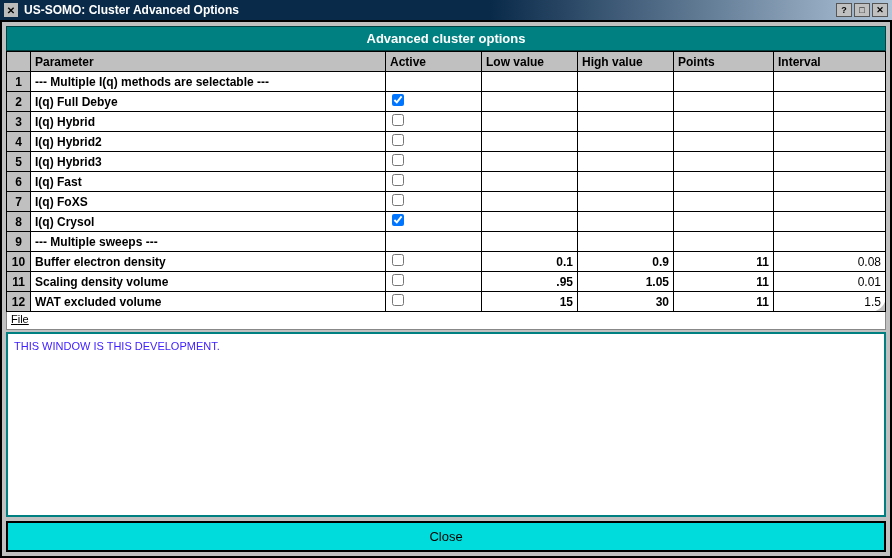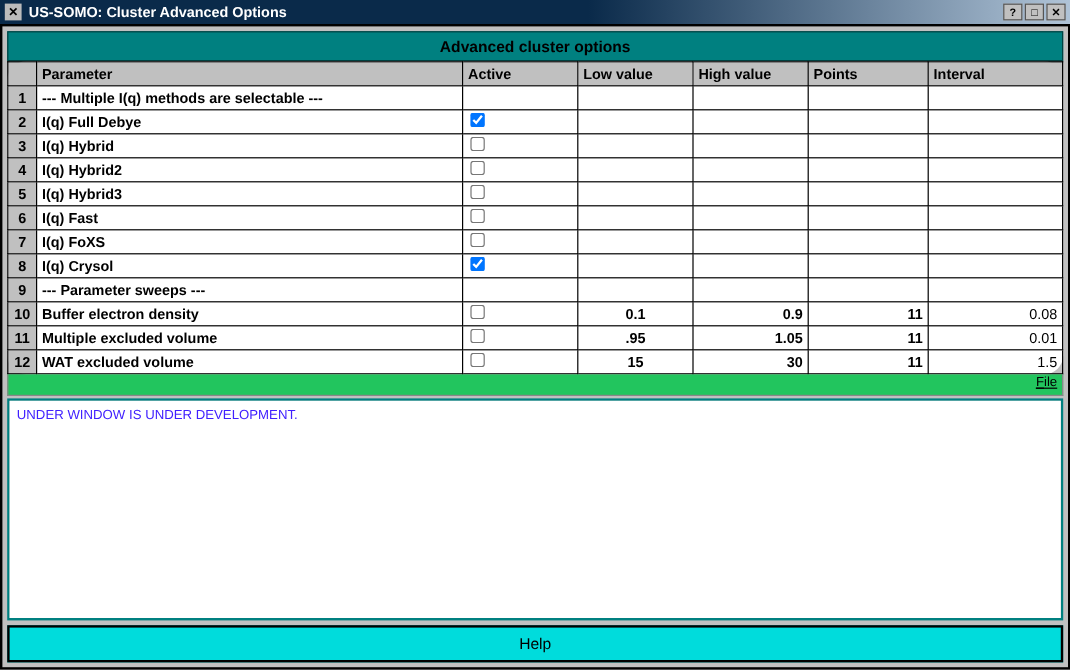--- a/index.html
+++ b/index.html
@@ -45,21 +45,21 @@
     border: 2px solid #000;
     background: #c0c0c0;
     width: 892px;
     height: 538px;
     padding: 4px;
     display:flex; flex-direction:column;
   }
 
   .header-strip {
     background: #008080;
-    color: #000000;
+    color: #ffffff;
     text-align: center;
     font-weight: bold;
     font-size: 13px;
     padding: 4px;
     border: 1px solid #004040;
   }
 
   table.grid {
     width: 100%;
     border-collapse: collapse;
@@ -81,38 +81,37 @@
     text-align: left;
   }
   .rownum {
     background: #c0c0c0;
     font-weight: bold;
     text-align: center;
     width: 24px;
   }
   .col-param { width: 355px; font-weight: bold; }
   .col-active { width: 96px; }
-  .col-low { width: 96px; text-align: center; font-weight: bold; }
+  .col-low { width: 96px; text-align: right; font-weight: bold; }
   .col-high { width: 96px; text-align: right; font-weight: bold; }
   .col-points { width: 100px; text-align: right; font-weight: bold; }
   .col-interval { width: 100px; text-align: right; font-weight: normal; }
   td.col-active { text-align: left; }
   input[type=checkbox] {
     width: 12px; height: 12px;
     margin: 0 0 0 2px;
   }
 
   .gray-strip {
-    background: #22c55e;
+    background: #ffffff;
     height: 18px;
     border: 1px solid #888;
     border-top: none;
     padding: 1px 4px;
     font-size: 11px;
-    text-align: right;
   }
   .gray-strip span { text-decoration: underline; text-decoration-color: #000; }
 
   .console-border {
     border: 2px solid #008080;
     margin-top: 2px;
     flex:1;
     display:flex;
   }
   .console {
@@ -250,39 +249,39 @@
           <td class="rownum">8</td>
           <td class="col-param">I(q) Crysol</td>
           <td class="col-active"><input type="checkbox" checked="" style=""></td>
           <td class="col-low"></td>
           <td class="col-high"></td>
           <td class="col-points"></td>
           <td class="col-interval"></td>
         </tr>
         <tr>
           <td class="rownum">9</td>
-          <td class="col-param">--- Parameter sweeps ---</td>
+          <td class="col-param">--- Multiple sweeps ---</td>
           <td class="col-active"></td>
           <td class="col-low"></td>
           <td class="col-high"></td>
           <td class="col-points"></td>
           <td class="col-interval"></td>
         </tr>
         <tr>
           <td class="rownum">10</td>
           <td class="col-param">Buffer electron density</td>
           <td class="col-active"><input type="checkbox" style=""></td>
           <td class="col-low">0.1</td>
           <td class="col-high">0.9</td>
           <td class="col-points">11</td>
           <td class="col-interval">0.08</td>
         </tr>
         <tr>
           <td class="rownum">11</td>
-          <td class="col-param">Multiple excluded volume</td>
+          <td class="col-param">Scaling density volume</td>
           <td class="col-active"><input type="checkbox" style=""></td>
           <td class="col-low">.95</td>
           <td class="col-high">1.05</td>
           <td class="col-points">11</td>
           <td class="col-interval">0.01</td>
         </tr>
         <tr>
           <td class="rownum">12</td>
           <td class="col-param">WAT excluded volume</td>
           <td class="col-active"><input type="checkbox" style=""></td>
@@ -292,20 +291,20 @@
           <td class="col-interval">1.5</td>
         </tr>
       </tbody>
   </table>
 
   <div class="gray-strip">
     <span><u>F</u>ile</span>
   </div>
 
   <div class="console-border">
-    <div class="console">UNDER WINDOW IS UNDER DEVELOPMENT.</div>
+    <div class="console">THIS WINDOW IS THIS DEVELOPMENT.</div>
   </div>
 
   <div class="btnrow">
-    <button>Help</button>
+    <button>Close</button>
   </div>
 
 </div>
 
 </body></html>

